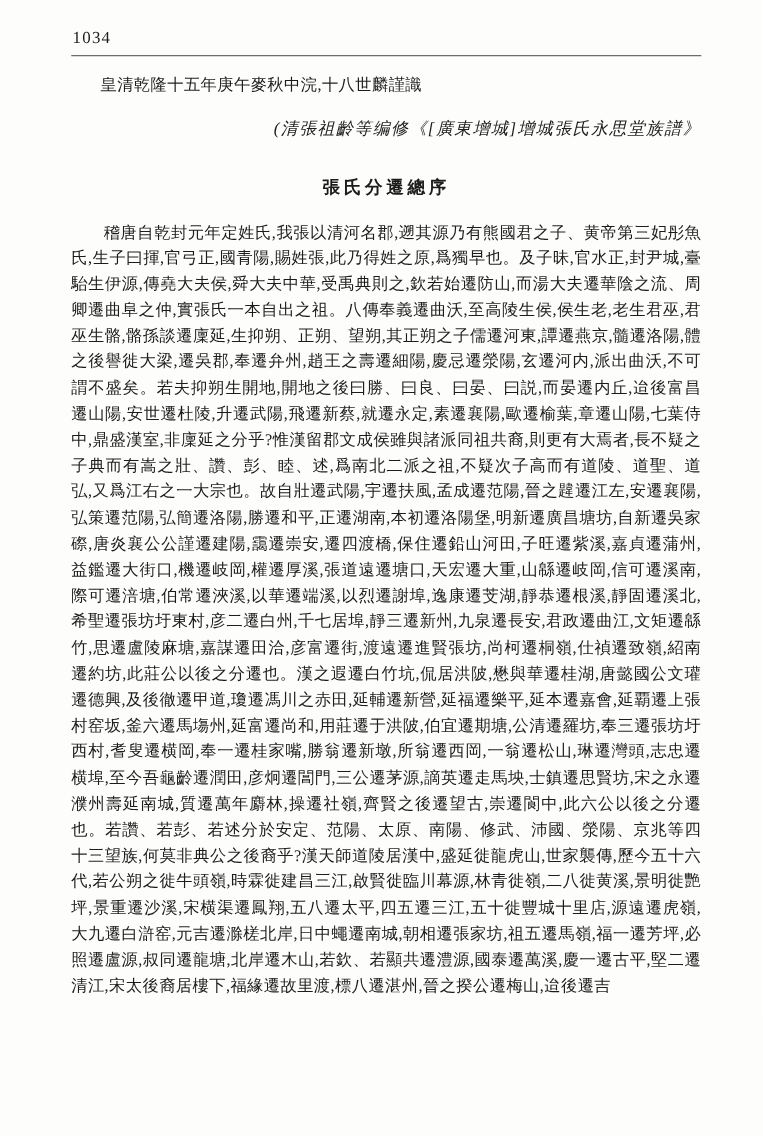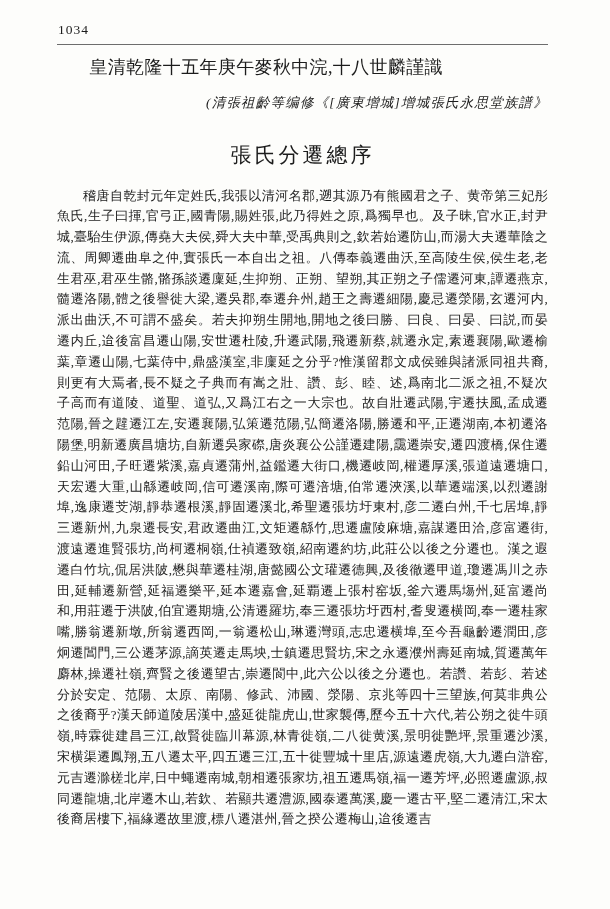--- a/index.html
+++ b/index.html
@@ -6,21 +6,21 @@
     margin: 0;
     padding: 0;
     background: #ffffff;
   }
   .page {
     position: relative;
     width: 610px;
     height: 909px;
     margin: 0 auto;
     box-sizing: border-box;
-    padding: 22px 62px 0 57px;
+    padding: 22px 49px 0 57px;
     overflow: hidden;
     background: #fdfdfb;
     color: #1c1c1c;
     font-family: "Liberation Serif", "DejaVu Serif", serif;
   }
   .page-header {
     display: flex;
     justify-content: space-between;
     align-items: baseline;
     font-size: 13px;
@@ -40,39 +40,39 @@
     margin: 0 0 13px 0;
   }
   p { margin: 0; }
   .body-text {
     font-size: 13px;
     line-height: 19.5px;
     letter-spacing: 0.35px;
     text-align: justify;
   }
   .signature {
-    font-size: 18px;
+    font-size: 13px;
     line-height: 19.5px;
     letter-spacing: 0.35px;
     text-indent: 1.8em;
     margin-top: 1px;
   }
   .attribution {
     margin-top: 12px;
     text-align: right;
     font-style: italic;
     font-size: 13.5px;
     line-height: 26px;
     letter-spacing: 1.2px;
   }
   .section-title {
     margin: 25px 0 17px 0;
     text-align: center;
-    font-size: 21px;
-    font-weight: normal;
+    font-size: 14px;
+    font-weight: bold;
     letter-spacing: 3px;
   }
   .main-paragraph {
     font-size: 13px;
     line-height: 20.8px;
     letter-spacing: 0.35px;
     text-align: justify;
     text-indent: 2em;
   }
 </style>

